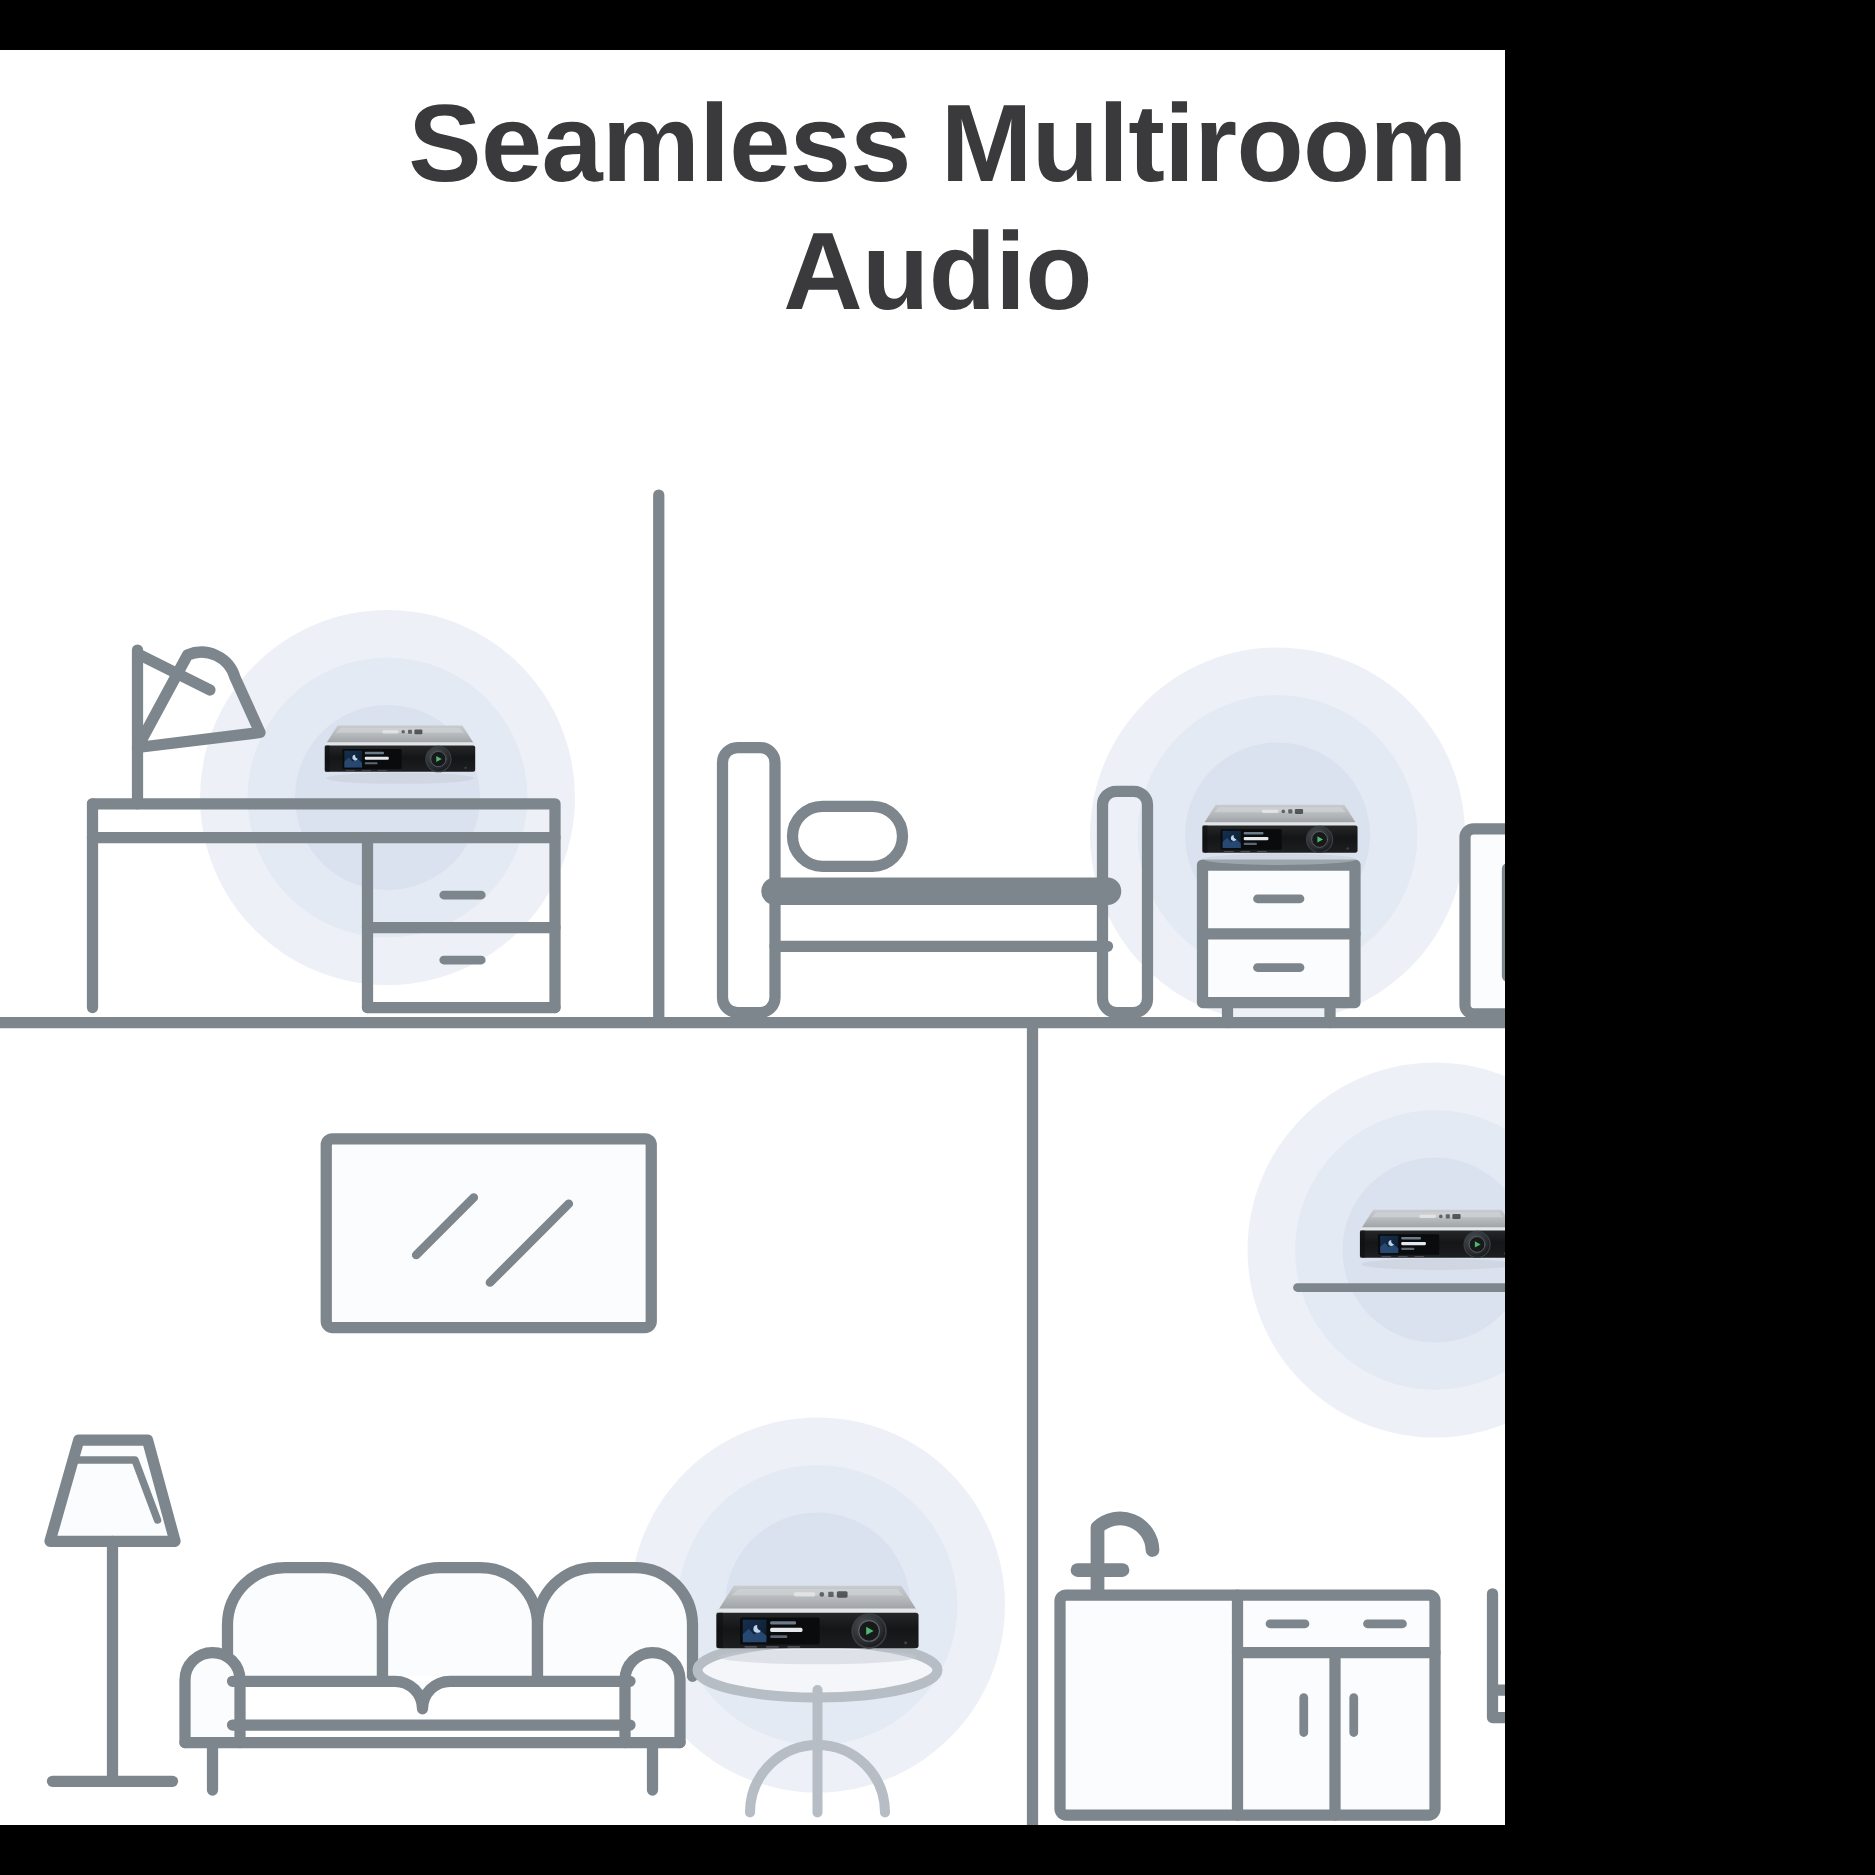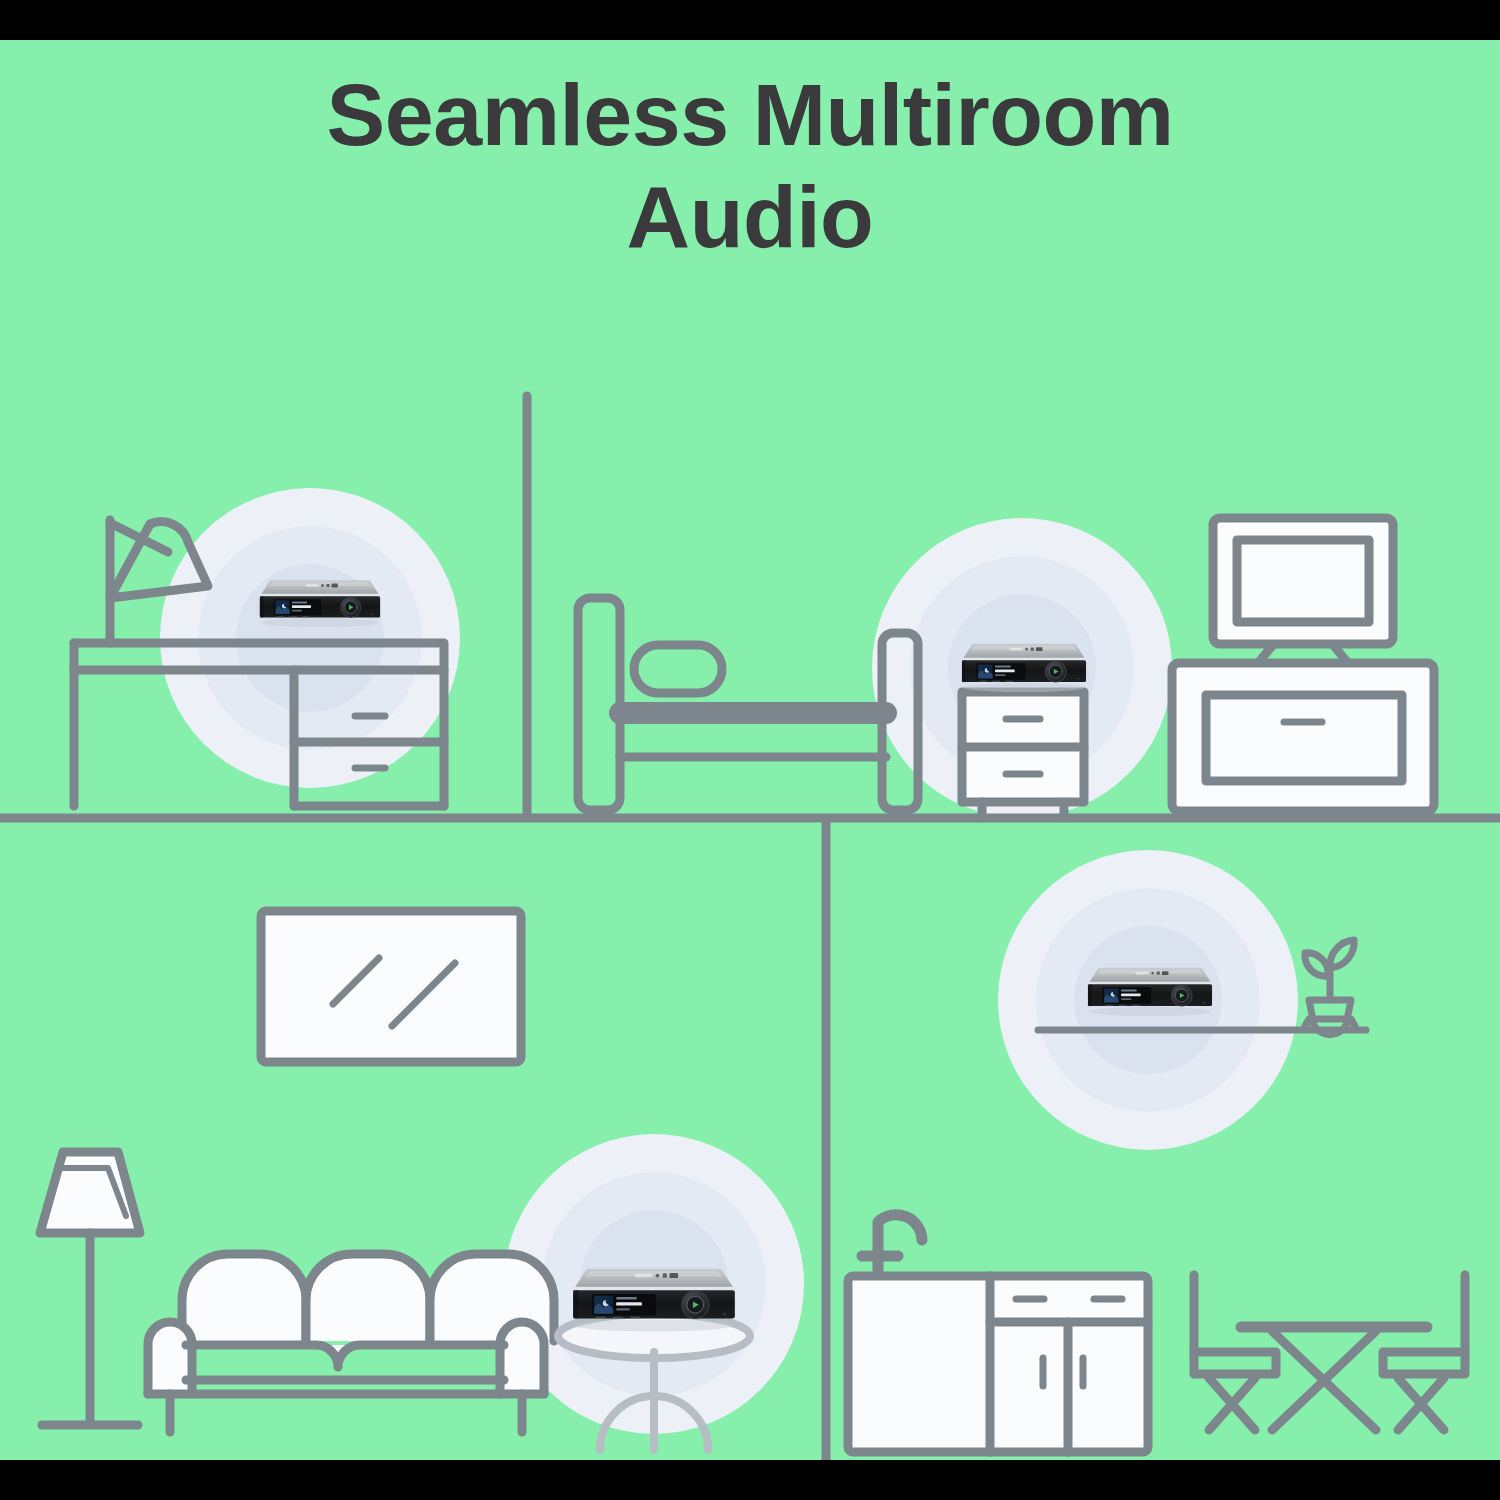--- a/index.html
+++ b/index.html
@@ -3,23 +3,23 @@
 <meta charset="utf-8">
 <title>Seamless Multiroom Audio</title>
 <style>
   html, body {
     margin: 0;
     padding: 0;
     background: #000;
   }
   #stage {
     position: relative;
-    width: 1500px;
+    width: 1204px;
     height: 1500px;
-    background: #86efac;
+    background: #ffffff;
     overflow: hidden;
     font-family: "Liberation Sans", "DejaVu Sans", sans-serif;
   }
   .letterbox {
     position: absolute;
     left: 0;
     width: 1500px;
     background: #000000;
     z-index: 60;
   }

